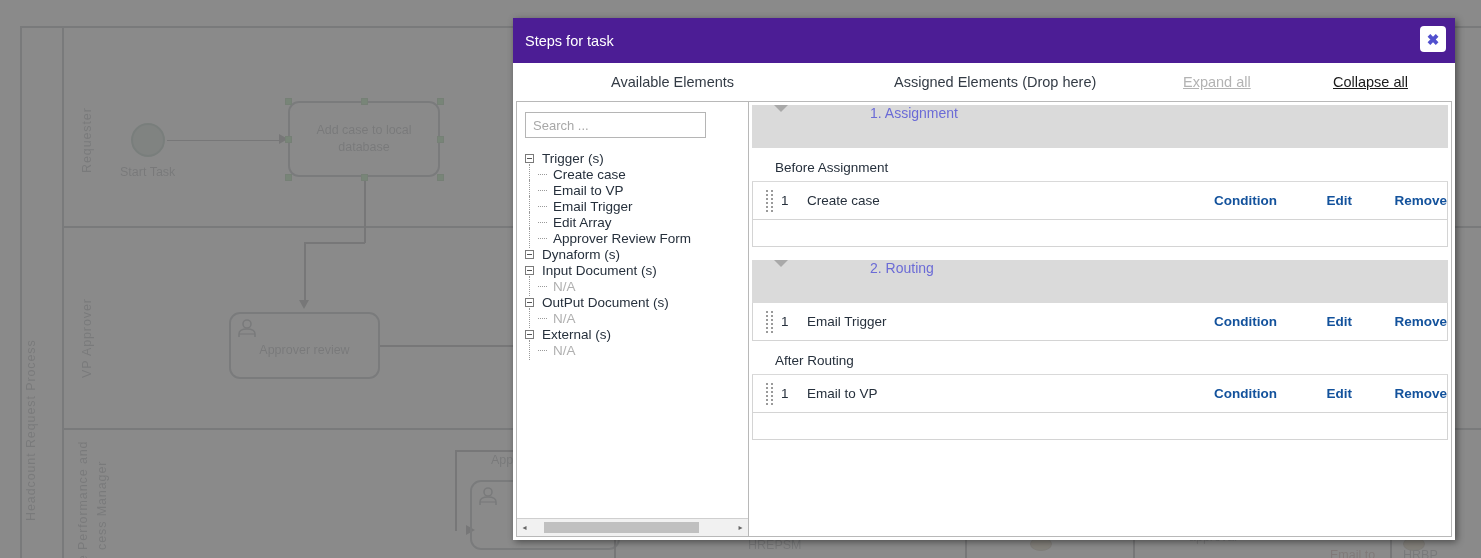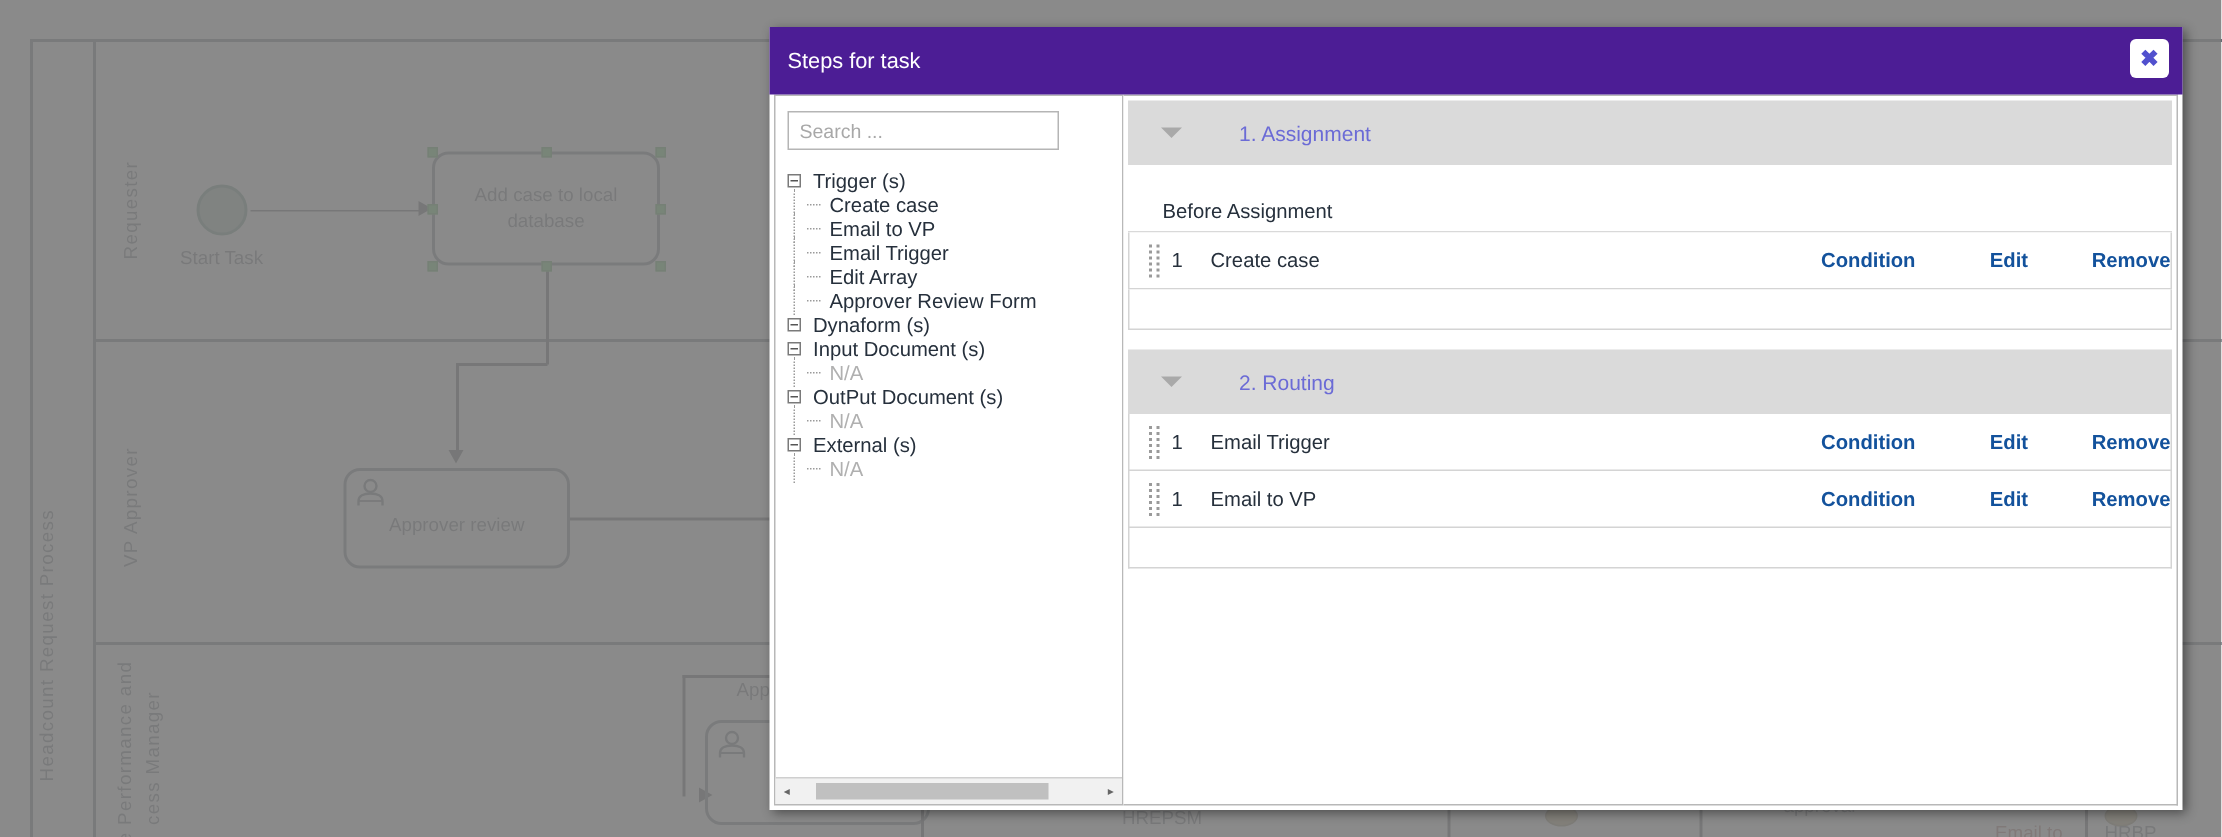--- a/index.html
+++ b/index.html
@@ -245,37 +245,38 @@
     border: 1px solid #b8b8b8;
     border-left: none;
     box-sizing: border-box;
     background: #ffffff;
     overflow: hidden;
     padding: 3px;
   }
   .sec-head {
     background: #dadada;
     height: 43px;
-    display: flex; align-items: center;
+    display: flex; align-items: flex-start;
     padding-left: 22px;
     cursor: pointer;
+    gap: 44px;
   }
   .caret {
     width: 0; height: 0;
     border-left: 7px solid transparent;
     border-right: 7px solid transparent;
     border-top: 7px solid #a9a9a9;
     margin-right: 38px;
     flex: 0 0 auto;
   }
   .sec-title { color: #6b6bd6; font-size: 14px; }
   .subhead {
     font-size: 13.5px;
     color: #26303c;
-    padding: 23px 0 6px 23px;
+    padding: 12px 0 6px 23px;
     background: #fff;
     border-bottom: 1px solid #d9d9d9;
   }
   .erow {
     display: flex; align-items: center;
     height: 38px;
     border: 1px solid #d4d4d4;
     border-top: none;
     background: #ffffff;
     box-sizing: border-box;
@@ -382,20 +383,26 @@
     <div class="dimmer"></div>
   </div>
 
   <div id="modal">
 
     <div class="modal-title">
       <span>Steps for task</span>
       <div class="close-btn">✖</div>
     </div>
 
+    <div class="tabs-bar">
+      <span class="tab-avail">Available Elements</span>
+      <span class="tab-assigned">Assigned Elements (Drop here)</span>
+      <span class="lnk-expand">Expand all</span>
+      <span class="lnk-collapse">Collapse all</span>
+    </div>
 
     <div class="body-row">
 
       <div class="tree-panel">
         <div class="tree-inner">
           <input class="search-box" type="text" value="" placeholder="Search ..." style="">
           <div class="tree">
 
             <div class="tnode tgroup">
               <span class="plusbox"></span>
@@ -507,20 +514,21 @@
               <i></i>
               <i></i>
               <i></i>
           </div>
           <div class="enum">1</div>
           <div class="ename">Email Trigger</div>
           <div class="eact cond">Condition</div>
           <div class="eact edit">Edit</div>
           <div class="eact rem">Remove</div>
         </div>
+        <div class="subhead">After Routing</div>
         <div class="erow">
           <div class="drag-dots">
             <i></i>
               <i></i>
               <i></i>
               <i></i>
               <i></i>
               <i></i>
               <i></i>
               <i></i>

